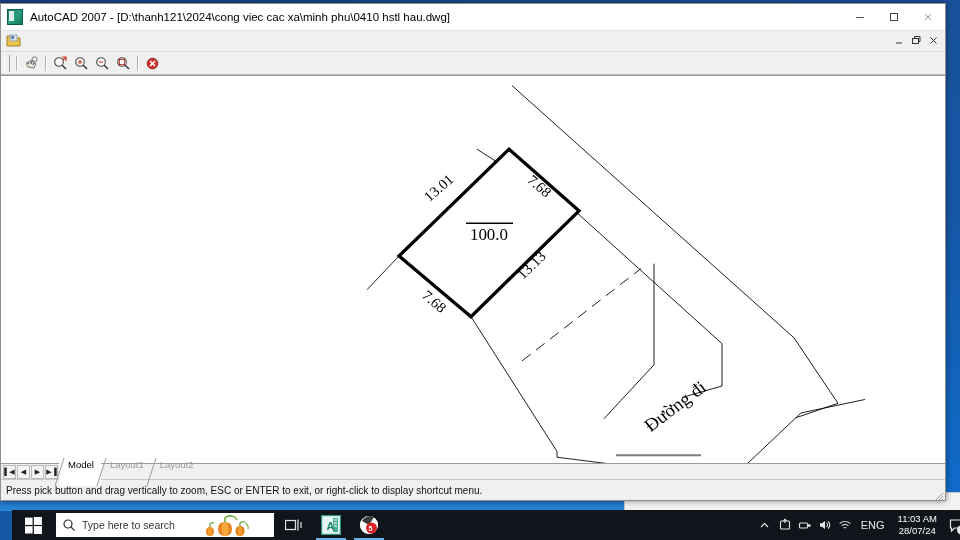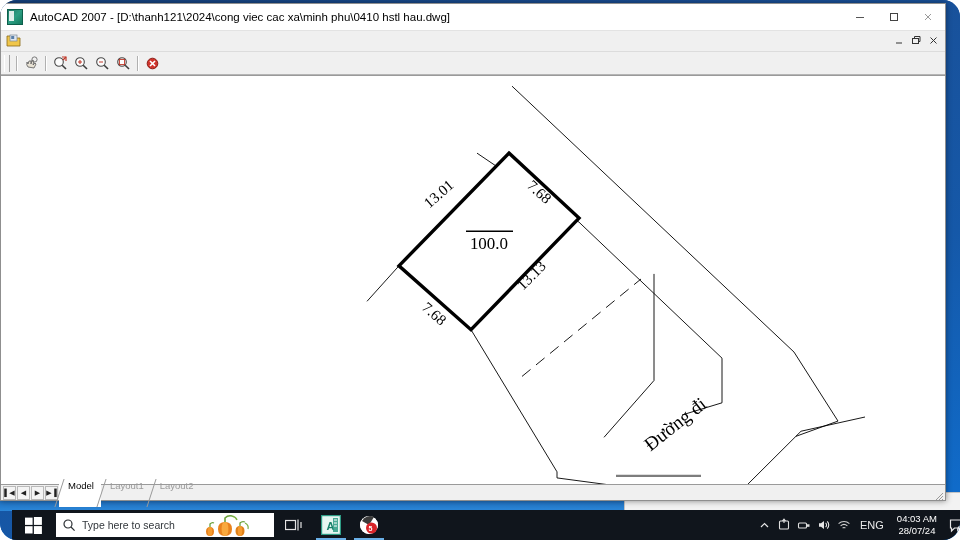--- a/index.html
+++ b/index.html
@@ -7,21 +7,20 @@
     width: 960px; height: 540px;
     overflow: hidden;
     font-family: "Liberation Sans", sans-serif;
   }
   #screen {
     position: relative;
     width: 960px; height: 540px;
     background: #1b4f9c;
     background: linear-gradient(180deg, #1e4f96 0%, #1a4f9e 40%, #1756ab 75%, #0d69c8 100%);
     overflow: hidden;
-    border-radius: 17px;
   }
 
   
   #wallpaper {
     position: absolute; inset: 0;
     background: linear-gradient(160deg,#16427e 0%, #1a4f96 30%, #1558a8 65%, #0f6fd0 100%);
   }
 
   
   #acad-window {
@@ -448,20 +447,21 @@
     <div id="tabsrow">
       <div class="navbtn">▌◀</div>
       <div class="navbtn">◀</div>
       <div class="navbtn">▶</div>
       <div class="navbtn">▶▐</div>
       <div class="ltab active">Model</div>
       <div class="ltab inactive">Layout1</div>
       <div class="ltab inactive">Layout2</div>
     </div>
 
+    <div id="cmdline">Press pick button and drag vertically to zoom, ESC or ENTER to exit, or right-click to display shortcut menu.</div>
 
     <div id="resize-grip">
       <svg width="12" height="12" viewBox="0 0 12 12">
         <g stroke="#9a9a9a" stroke-width="1">
           <line x1="11" y1="4" x2="4" y2="11"></line>
           <line x1="11" y1="7" x2="7" y2="11"></line>
           <line x1="11" y1="10" x2="10" y2="11"></line>
         </g>
       </svg>
     </div>
@@ -561,21 +561,21 @@
       </div>
       <div class="tray-ico">
         <svg width="14" height="14" viewBox="0 0 14 14">
           <path d="M1.6 5.6 a8 8 0 0 1 10.8 0" fill="none" stroke="#cfcfcf" stroke-width="1.1"></path>
           <path d="M3.6 7.8 a5.2 5.2 0 0 1 6.8 0" fill="none" stroke="#cfcfcf" stroke-width="1.1"></path>
           <path d="M5.6 10 a2.4 2.4 0 0 1 2.8 0" fill="none" stroke="#cfcfcf" stroke-width="1.1"></path>
         </svg>
       </div>
       <div id="tray-lang">ENG</div>
       <div id="clock">
-        <div>04:03 AM</div>
+        <div>11:03 AM</div>
         <div>28/07/24</div>
       </div>
       <div id="notif">
         <svg width="16" height="16" viewBox="0 0 16 16">
           <path d="M1.5 3 h11 v8 h-7 l-3 3 v-3 h-1 z" fill="none" stroke="#e6e6e6" stroke-width="1.2"></path>
         </svg>
         <div id="notif-badge">1</div>
       </div>
     </div>
   </div>

